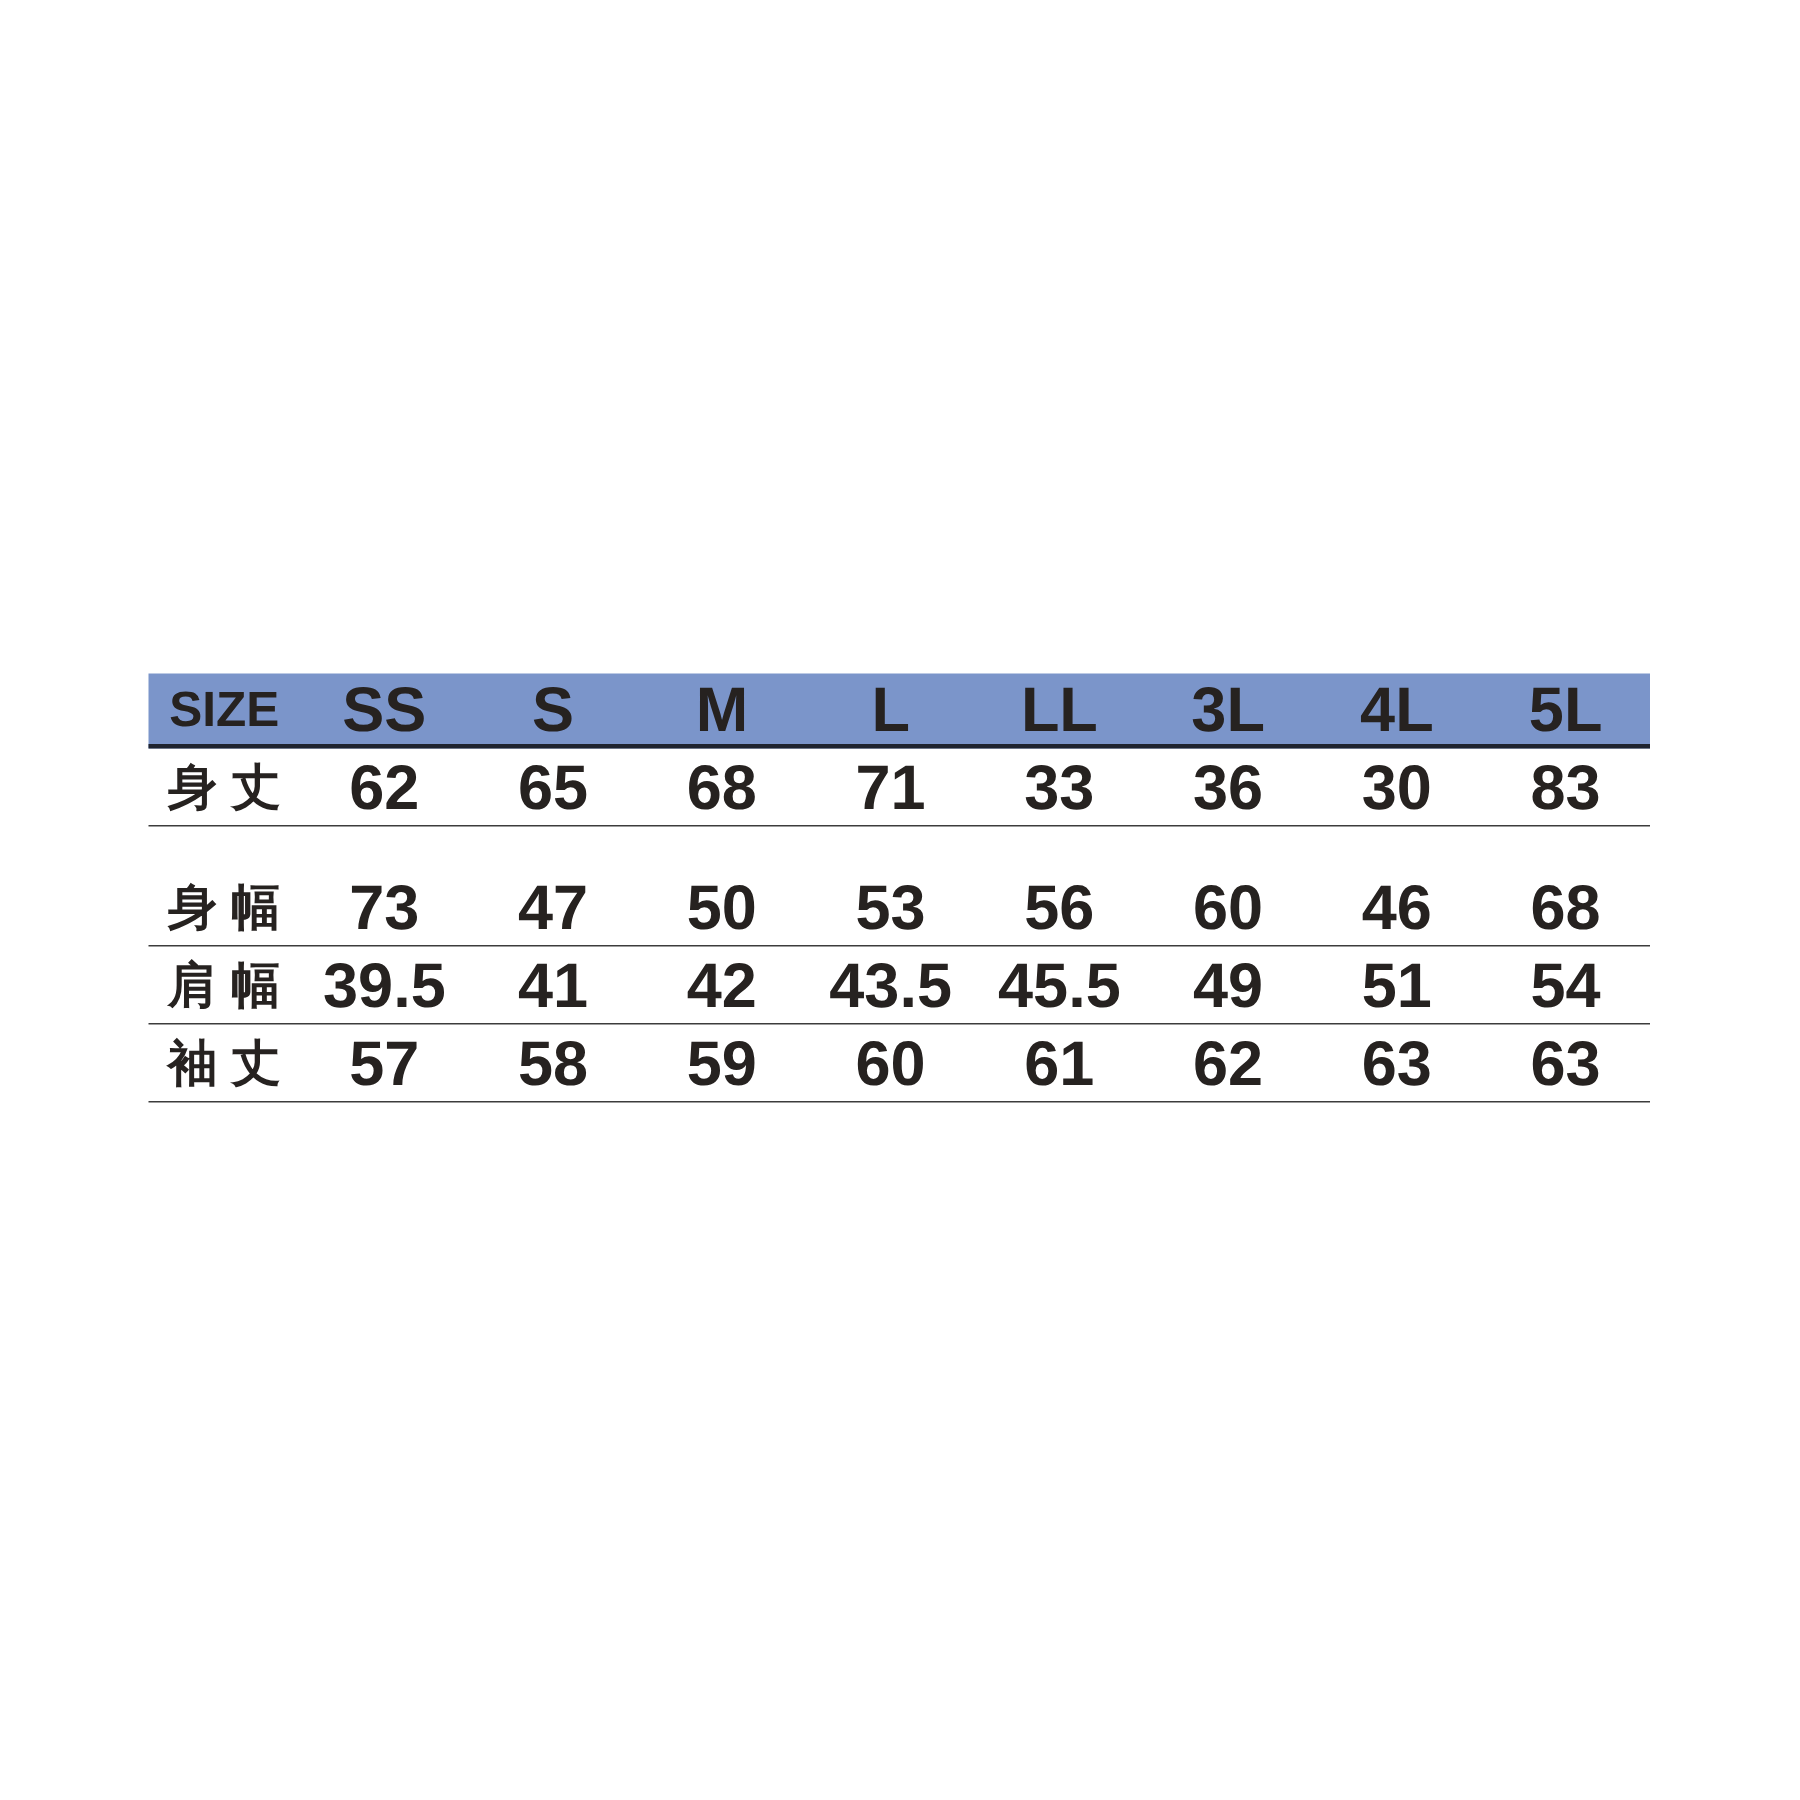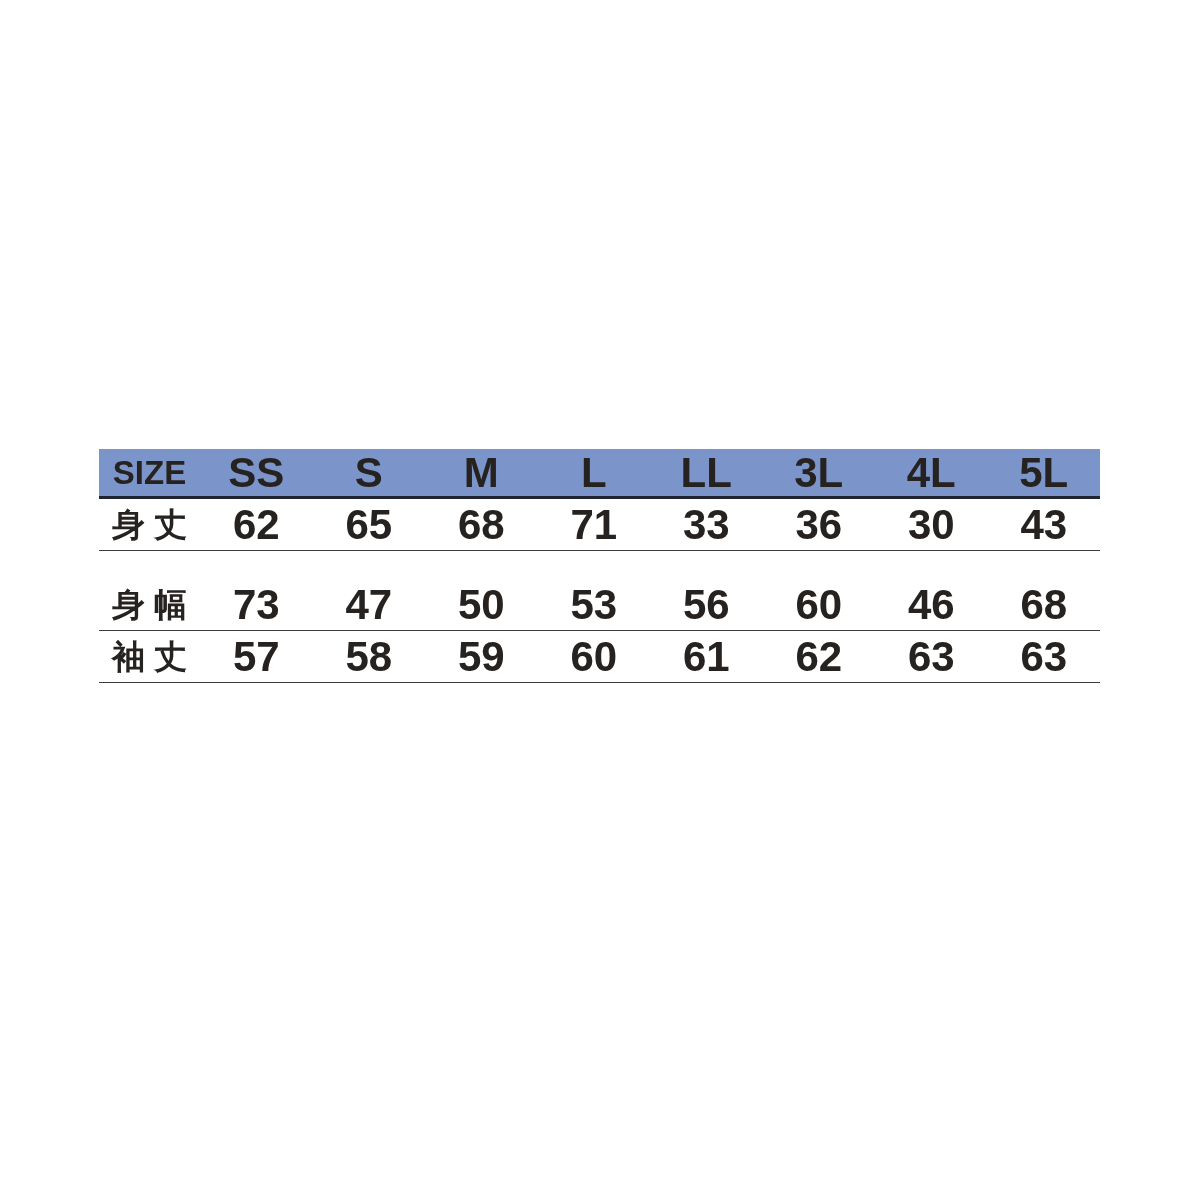--- a/index.html
+++ b/index.html
@@ -74,32 +74,43 @@
     <div id="tbody">
         <div class="trow tbody-row" style="border-bottom-color: rgb(60, 60, 60);">
           <div class="cell label-cell">身 丈</div>
           <div class="cell">62</div>
           <div class="cell">65</div>
           <div class="cell">68</div>
           <div class="cell">71</div>
           <div class="cell">33</div>
           <div class="cell">36</div>
           <div class="cell">30</div>
-          <div class="cell">43</div>
+          <div class="cell">83</div>
         </div>
         <div class="trow tbody-row" style="border-bottom-color: rgb(60, 60, 60); margin-top: 28px;">
           <div class="cell label-cell">身 幅</div>
           <div class="cell">73</div>
           <div class="cell">47</div>
           <div class="cell">50</div>
           <div class="cell">53</div>
           <div class="cell">56</div>
           <div class="cell">60</div>
           <div class="cell">46</div>
           <div class="cell">68</div>
+        </div>
+        <div class="trow tbody-row" style="border-bottom-color: rgb(60, 60, 60);">
+          <div class="cell label-cell">肩 幅</div>
+          <div class="cell">39.5</div>
+          <div class="cell">41</div>
+          <div class="cell">42</div>
+          <div class="cell">43.5</div>
+          <div class="cell">45.5</div>
+          <div class="cell">49</div>
+          <div class="cell">51</div>
+          <div class="cell">54</div>
         </div>
         <div class="trow tbody-row" style="border-bottom-color: rgb(60, 60, 60);">
           <div class="cell label-cell">袖 丈</div>
           <div class="cell">57</div>
           <div class="cell">58</div>
           <div class="cell">59</div>
           <div class="cell">60</div>
           <div class="cell">61</div>
           <div class="cell">62</div>
           <div class="cell">63</div>

